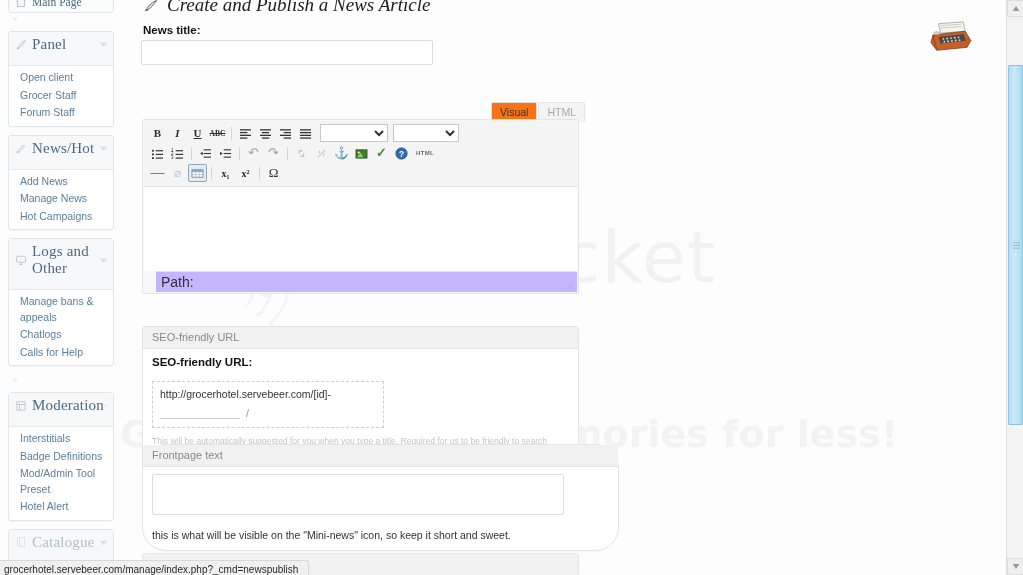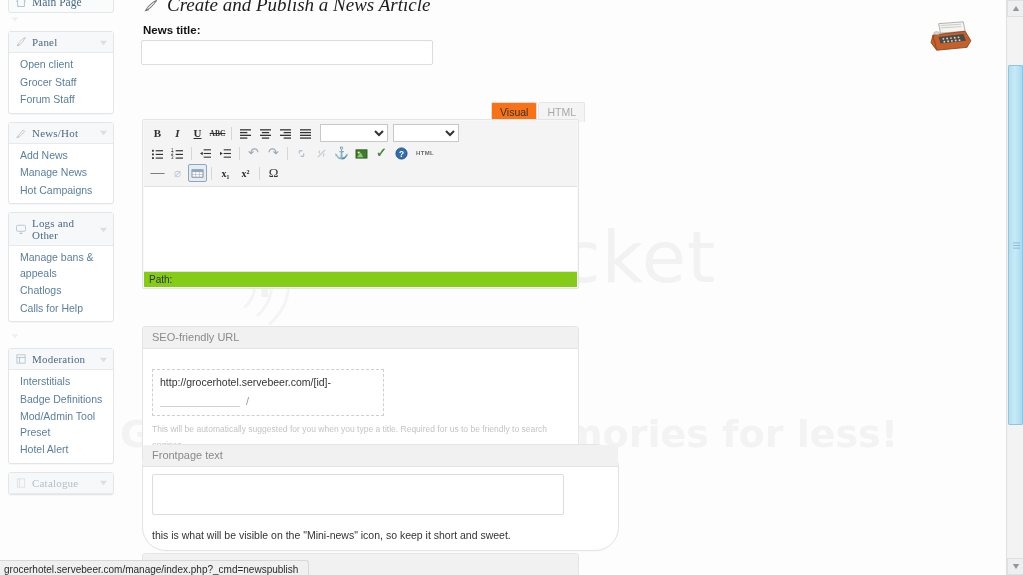--- a/index.html
+++ b/index.html
@@ -74,25 +74,25 @@
   .nav-block {
     margin: 0 8px 8px 8px;
     background: #ffffff;
     border: 1px solid #e2e6e8;
     border-radius: 3px;
     box-shadow: 0 1px 1px rgba(0,0,0,0.03);
   }
   .nav-head {
     display: flex;
     align-items: center;
-    padding: 4px 5px 4px 6px;
+    padding: 4px 5px 12px 6px;
     background: #f7f8f9;
     border-bottom: 1px solid #e6eaec;
     font-family: "Liberation Serif", serif;
-    font-size: 11px;
+    font-size: 15px;
     color: #4a6a85;
     letter-spacing: .2px;
     position: relative;
   }
   .nav-head .hicon {
     width: 12px; height: 12px;
     margin-right: 5px;
     flex: 0 0 12px;
     opacity: .62;
   }
@@ -235,26 +235,27 @@
     font-family: "Liberation Sans", sans-serif;
   }
   .tsel.styles { width: 68px; }
   .tsel.format { width: 66px; }
   .editor-body {
     background: #ffffff;
     height: 84px;
     border: none;
   }
   .editor-path {
-    background: #84cc16;
+    background: #c4b5fd;
     border-top: 1px solid #e4e4e4;
-    font-size: 10px;
+    font-size: 14px;
     color: #333;
     padding: 2px 5px;
     position: relative;
+    margin-left: 12px;
   }
   .resize-grip {
     position: absolute;
     right: 3px; bottom: 2px;
     width: 9px; height: 9px;
     opacity: .45;
   }
 
   
   .panel {
@@ -675,20 +676,21 @@
               <line x1="9" y1="6" x2="6" y2="9"></line>
             </g>
         </svg>
       </div>
     </div>
 
     
     <div class="panel" style="position:absolute;left:1px;top:326px;width:437px;">
       <div class="panel-head">SEO-friendly URL</div>
       <div class="panel-body">
+        <div class="field-label" style="margin:0 0 6px 0">SEO-friendly URL:</div>
         <div class="seo-box">
           <div>http://grocerhotel.servebeer.com/[id]-</div>
           <div class="seo-line2">
             <input class="seo-inline-input" type="text" style="">
             <span class="seo-slash">/</span>
           </div>
         </div>
         <div class="helptext">This will be automatically suggested for you when you type a title. Required for us to be friendly to search engines.</div>
       </div>
     </div>

